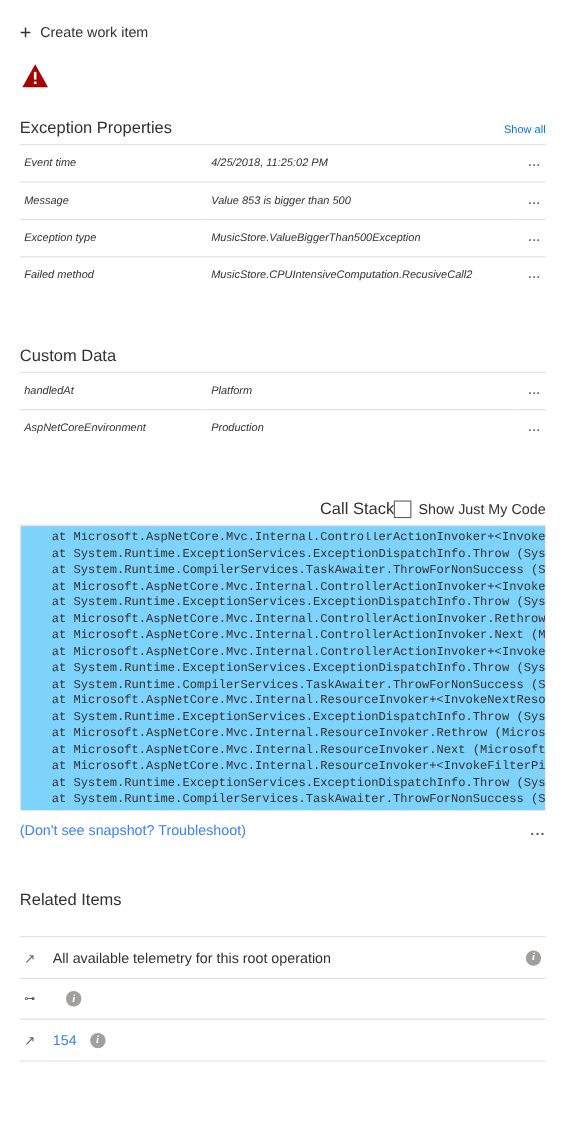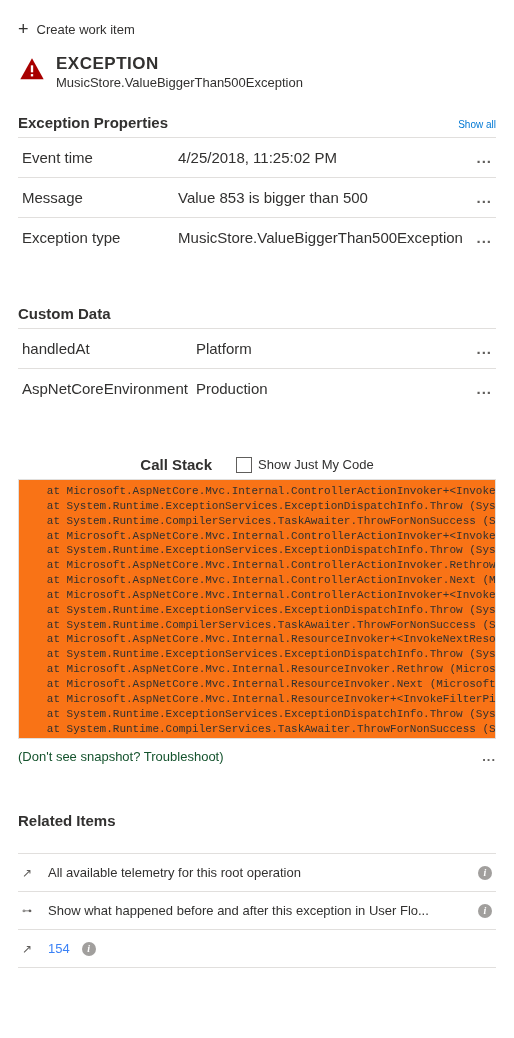--- a/index.html
+++ b/index.html
@@ -50,39 +50,40 @@
       margin-top: 1px;
     }
     .section-header {
       display: flex;
       justify-content: space-between;
       align-items: baseline;
       margin-bottom: 6px;
     }
     .section-title {
       font-size: 15px;
-      font-weight: 700;
+      font-weight: 400;
       color: #323130;
     }
     .show-all-link {
       color: #0078d4;
       font-size: 10px;
       cursor: pointer;
     }
     .properties-table {
       width: 100%;
       border-collapse: collapse;
     }
     .properties-table tr {
       border-top: 1px solid #e1dfdd;
     }
     .properties-table td {
       padding: 11px 4px;
       vertical-align: middle;
-      font-size: 15px;
+      font-size: 10px;
+      font-style: italic;
     }
     .prop-label {
       width: 170px;
       color: #323130;
     }
     .prop-value {
       color: #323130;
     }
     .prop-actions {
       width: 30px;
@@ -90,38 +91,37 @@
       color: #605e5c;
       font-weight: bold;
       letter-spacing: 1px;
       cursor: pointer;
     }
     .section-spacer {
       height: 48px;
     }
     .callstack-header {
       display: flex;
-      justify-content: center;
+      justify-content: flex-end;
       align-items: center;
       margin-bottom: 6px;
-      gap: 24px;
     }
     .checkbox-wrap {
       display: flex;
       align-items: center;
       gap: 6px;
     }
     .checkbox {
       width: 16px;
       height: 16px;
       border: 1px solid #605e5c;
       background: #fff;
     }
     .callstack-box {
-      background: #f97316;
+      background: #7dd3fc;
       border: 1px solid #e1dfdd;
       padding: 4px 8px;
       font-family: Consolas, "Courier New", monospace;
       font-size: 11px;
       line-height: 1.35;
       white-space: pre;
       overflow-x: auto;
       overflow-y: hidden;
       height: 260px;
       color: #323130;
@@ -135,21 +135,21 @@
     .callstack-box::-webkit-scrollbar-thumb {
       background: #c8c6c4;
     }
     .troubleshoot-row {
       display: flex;
       justify-content: space-between;
       align-items: center;
       margin-top: 10px;
     }
     .troubleshoot-link {
-      color: #14532d;
+      color: #3b82f6;
       font-size: 13px;
       cursor: pointer;
       text-align: right;
     }
     .related-items {
       margin-top: 48px;
     }
     .related-row {
       display: flex;
       align-items: center;
@@ -202,24 +202,20 @@
   <span class="plus-icon">+</span>
   <span>Create work item</span>
 </div>
 
 <div class="exception-header">
   <svg class="warning-icon" viewBox="0 0 24 24">
     <path fill="#a80000" d="M12 2 L22 20 L2 20 Z"></path>
     <rect x="11" y="8" width="2" height="6" fill="#fff"></rect>
     <rect x="11" y="15.5" width="2" height="2" fill="#fff"></rect>
   </svg>
-  <div>
-    <div class="exception-title">EXCEPTION</div>
-    <div class="exception-subtitle">MusicStore.ValueBiggerThan500Exception</div>
-  </div>
 </div>
 
 <div class="section-header">
   <div class="section-title">Exception Properties</div>
   <div class="show-all-link">Show all</div>
 </div>
 
 <table class="properties-table">
   <tbody>
       <tr>
@@ -228,20 +224,25 @@
     <td class="prop-actions">...</td>
   </tr>
   <tr>
     <td class="prop-label">Message</td>
     <td class="prop-value">Value 853 is bigger than 500</td>
     <td class="prop-actions">...</td>
   </tr>
   <tr>
     <td class="prop-label">Exception type</td>
     <td class="prop-value">MusicStore.ValueBiggerThan500Exception</td>
+    <td class="prop-actions">...</td>
+  </tr>
+  <tr>
+    <td class="prop-label">Failed method</td>
+    <td class="prop-value">MusicStore.CPUIntensiveComputation.RecusiveCall2</td>
     <td class="prop-actions">...</td>
   </tr>
 </tbody>
   </table>
 
 <div class="custom-data-spacer"></div>
 
 <div class="section-header">
   <div class="section-title">Custom Data</div>
 </div>
@@ -299,21 +300,20 @@
 
   <div class="related-row">
     <span class="related-icon">↗</span>
     <span class="related-text">All available telemetry for this root operation</span>
     <span class="related-count"></span>
     <span class="info-icon">i</span>
   </div>
 
   <div class="related-row">
     <span class="related-icon" style="font-size:10px;">⊶</span>
-    <span class="related-text">Show what happened before and after this exception in User Flo...</span>
     <span class="related-count"></span>
     <span class="info-icon">i</span>
   </div>
 
   <div class="related-row">
     <span class="related-icon">↗</span>
     <span class="related-count">154</span>
     <span class="info-icon">i</span>
   </div>
 </div>

